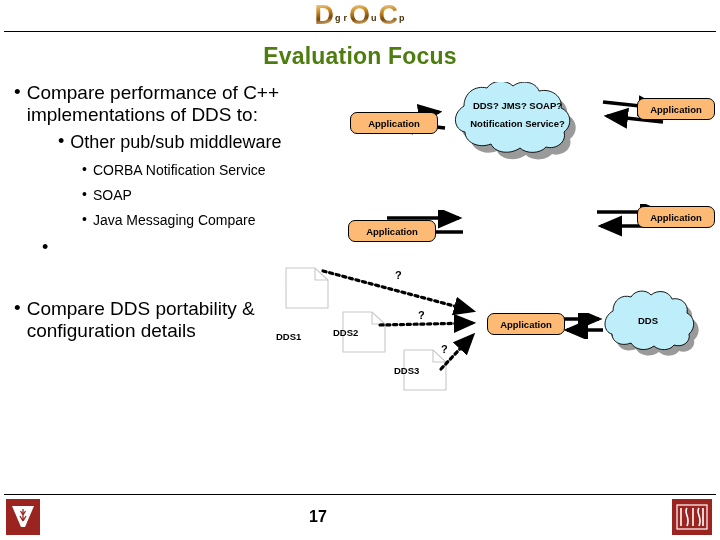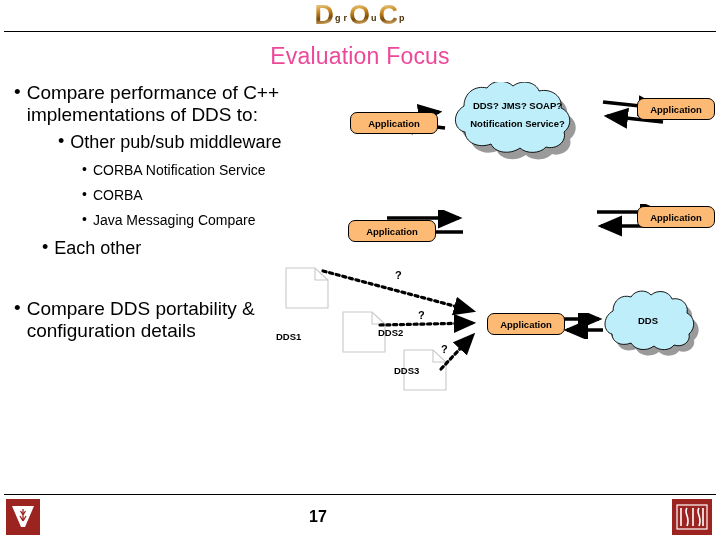--- a/index.html
+++ b/index.html
@@ -60,22 +60,22 @@
     border-top: 1.6px solid #000;
   }
 
   
   #slide-title {
     position: absolute;
     left: 0; top: 43px;
     width: 720px;
     text-align: center;
     font-size: 23px;
-    font-weight: normal;
-    color: #ec4899;
+    font-weight: bold;
+    color: #4d7c0f;
     letter-spacing: 0.2px;
   }
 
   
   .bullet {
     position: absolute;
     display: flex;
     align-items: flex-start;
   }
   .bullet .dot {
@@ -198,29 +198,28 @@
 <div class="bullet" id="bullet-l2">
   <span class="dot">•</span>
   <span class="btext">Other pub/sub middleware</span>
 </div>
 <div class="bullet" id="bullet-l3a">
   <span class="dot">•</span>
   <span class="btext">CORBA Notification Service</span>
 </div>
 <div class="bullet" id="bullet-l3b">
   <span class="dot">•</span>
-  <span class="btext">CORBA</span>
+  <span class="btext">SOAP</span>
 </div>
 <div class="bullet" id="bullet-l3c">
   <span class="dot">•</span>
   <span class="btext">Java Messaging Compare</span>
 </div>
 <div class="bullet" id="bullet-l2b">
   <span class="dot">•</span>
-  <span class="btext">Each other</span>
 </div>
 <div class="bullet" id="bullet-l1b">
   <span class="dot">•</span>
   <span class="btext">Compare DDS portability &amp; configuration details</span>
 </div>
 
 <div class="diagram" id="diagram-top" style="left:345px; top:82px; width:375px; height:80px;">
 
   <div class="cloud-wrap" style="left:85px; top:0px;">
     <svg width="175" height="78" viewBox="0 0 175 78" aria-hidden="true">
@@ -286,21 +285,21 @@
     </svg>
   </div>
   <div class="doc-label" style="left:1px; top:18px;margin-top:48px;">DDS1</div>
 
   <div class="doc-shape" style="left:67px; top:46px;">
     <svg width="44" height="42" aria-hidden="true">
       <path d="M1,1 L30,1 L43,13 L43,41 L1,41 Z" fill="#ffffff" stroke="#c8c8c8" stroke-width="1.1"></path>
       <path d="M30,1 L30,13 L43,13" fill="none" stroke="#c8c8c8" stroke-width="1.1"></path>
     </svg>
   </div>
-  <div class="doc-label" style="left:58px; top:62px;margin-left:45px;">DDS2</div>
+  <div class="doc-label" style="left:58px; top:62px;">DDS2</div>
 
   <div class="doc-shape" style="left:128px; top:84px;">
     <svg width="44" height="42" aria-hidden="true">
       <path d="M1,1 L30,1 L43,13 L43,41 L1,41 Z" fill="#ffffff" stroke="#c8c8c8" stroke-width="1.1"></path>
       <path d="M30,1 L30,13 L43,13" fill="none" stroke="#c8c8c8" stroke-width="1.1"></path>
     </svg>
   </div>
   <div class="doc-label" style="left:119px; top:100px;">DDS3</div>
 
   <svg style="position:absolute; left:0px; top:0px;" width="230" height="125" aria-hidden="true">

